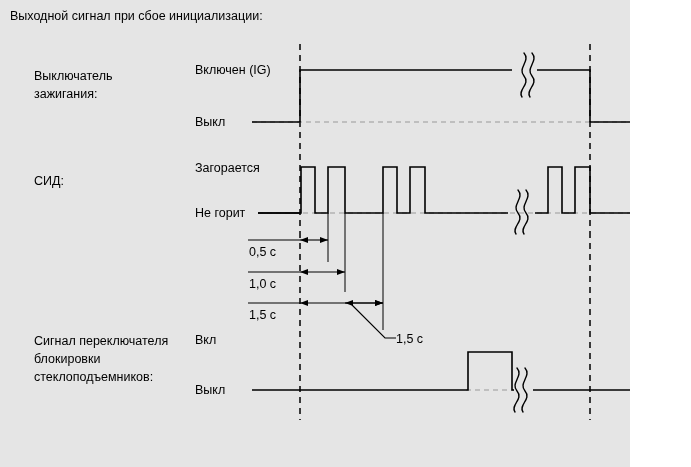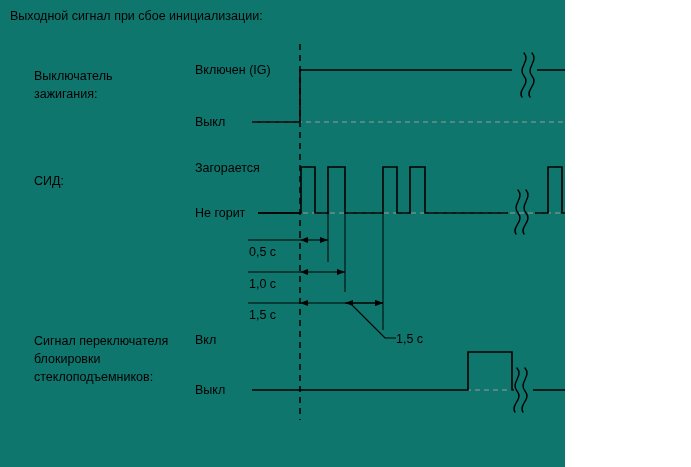--- a/index.html
+++ b/index.html
@@ -2,23 +2,23 @@
 <html><head>
 <meta charset="utf-8">
 <style>
   html, body {
     margin: 0;
     padding: 0;
     background: #ffffff;
   }
   #page {
     position: relative;
-    width: 565px;
+    width: 630px;
     height: 467px;
-    background: #0f766e;
+    background: #e5e5e5;
     font-family: "Liberation Sans", sans-serif;
     overflow: hidden;
   }
   svg.diagram {
     position: absolute;
     left: 0;
     top: 0;
     width: 691px;
     height: 467px;
   }

